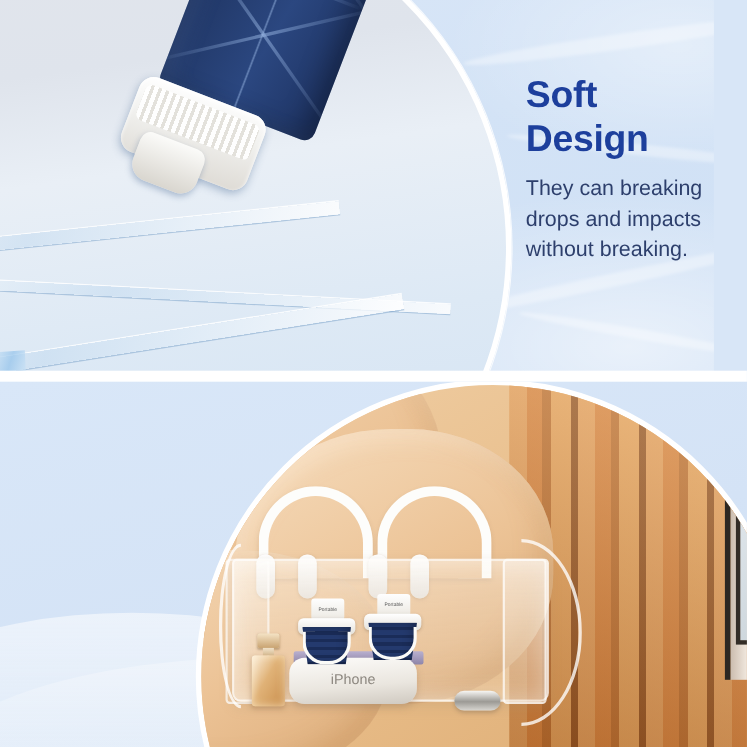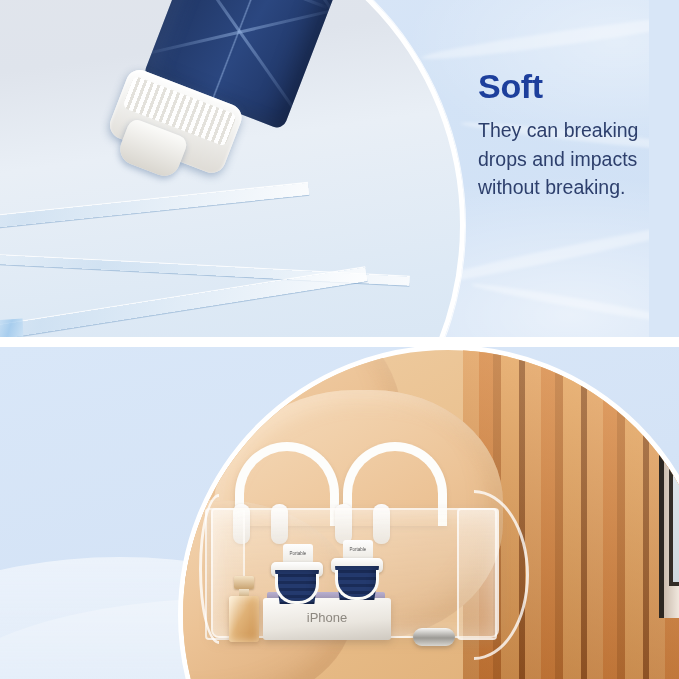--- a/index.html
+++ b/index.html
@@ -204,23 +204,23 @@
   }
   .strap {
     position:absolute;
     border:3px solid rgba(255,255,255,.78);
     border-radius:50%;
     background:transparent;
   }
 
   
   .iphone-box {
-    position:absolute; left:58px; top:152px; width:128px; height:42px;
+    position:absolute; left:58px; top:152px; width:116px; height:42px;
     background:linear-gradient(175deg,#fdfcfa,#eae6df 60%,#cfc9c0);
-    border-radius:3px;
+    border-radius:14px;
     box-shadow:0 3px 7px rgba(150,120,95,.35);
   }
   .iphone-label {
     position:absolute; left:0; right:0; top:12px;
     text-align:center; font-size:13px; color:#8d8880;
     font-family:"Liberation Sans", sans-serif;
   }
   .purple-pad {
     position:absolute; left:62px; top:146px; width:118px; height:12px;
     background:linear-gradient(180deg,#b9b0cf,#8e86ab);
@@ -312,20 +312,21 @@
             <div class="cap-ribs"></div>
             <div class="cap-spout"></div>
           </div>
         </div>
       </div>
     </div>
 
     <div class="text-top">
       <div class="heading">
         <div>Soft</div>
+        <div>Design</div>
       </div>
       <div class="body-copy">They can breaking drops and impacts without breaking.</div>
     </div>
   </div>
 
   <div class="divider"></div>
 
   <div class="panel-bottom">
 
     <div class="table-curve"></div>

